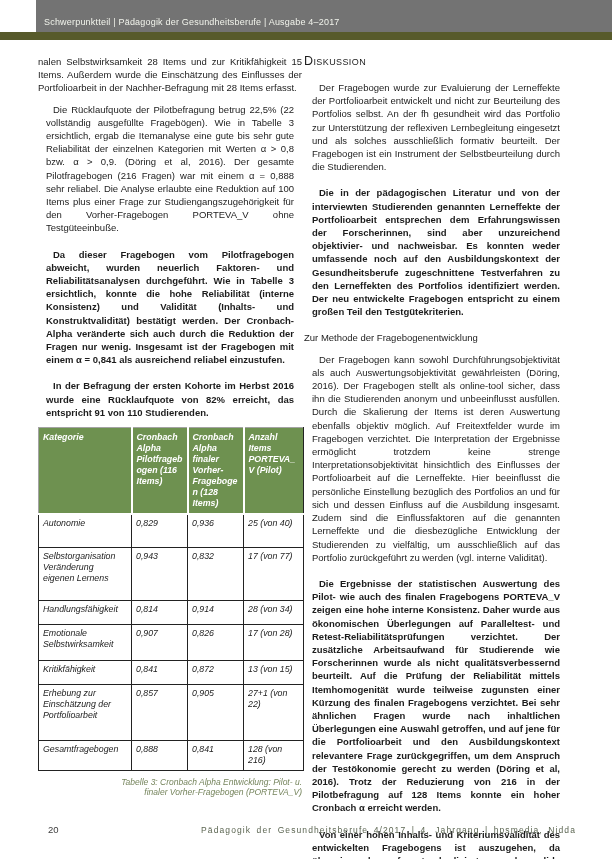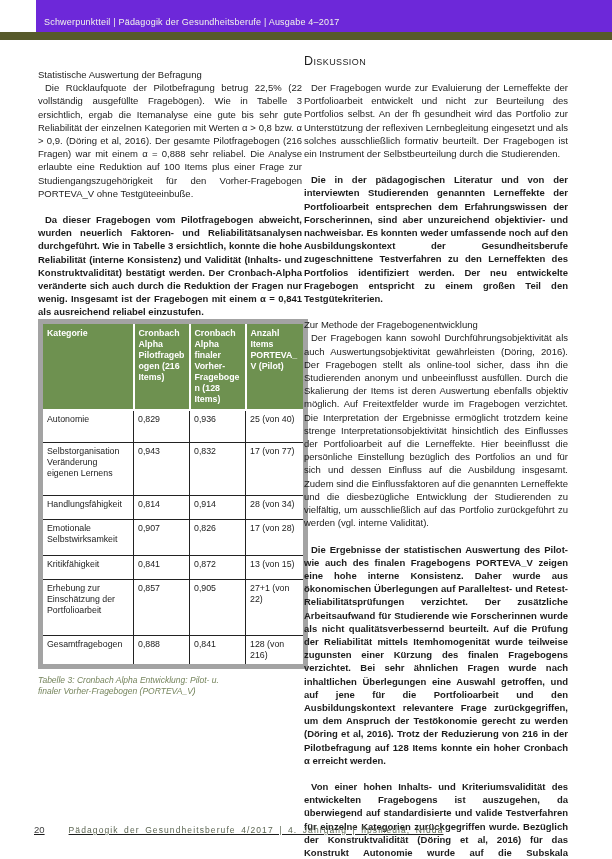--- a/index.html
+++ b/index.html
@@ -9,21 +9,21 @@
     height: 859px;
     background: #ffffff;
     overflow: hidden;
     font-family: "Liberation Sans", sans-serif;
     color: #1c1c1c;
   }
   
   .header-bar {
     position: absolute;
     left: 36px; top: 0; right: 0; height: 32px;
-    background: #6d28d9;
+    background: #737373;
     display: flex;
     align-items: flex-end;
     padding: 0 0 5px 8px;
     box-sizing: border-box;
   }
   .header-bar-text {
     color: #f2f4ec;
     font-size: 9px;
     letter-spacing: 0.2px;
     white-space: nowrap;
@@ -39,21 +39,21 @@
     top: 55px;
     width: 264px;
     font-size: 9.5px;
     line-height: 13.2px;
     text-align: justify;
     hyphens: auto;
     -webkit-hyphens: auto;
   }
   .col-left  { left: 38px; }
   .col-right { left: 304px; }
-  .para { margin: 0; text-indent: 7px; }
+  .para { margin: 8px; text-indent: 7px; }
   .para-cont { margin: 0; text-indent: 0; }
   .gap { margin-top: 13px; font-weight: bold; }
   .subheading {
     margin: 13px 0 0 0;
     text-indent: 0;
     text-align: left;
     font-size: 9.5px;
     line-height: 13.2px;
   }
   .section-heading {
@@ -65,21 +65,22 @@
     font-weight: normal;
     line-height: 13px;
   }
   
   .stats-table {
     border-collapse: collapse;
     table-layout: fixed;
     width: 265px;
     font-size: 8.8px;
     line-height: 11px;
-    border: 5px solid #a3a3a3;
+    border: 1px solid #a3a3a3;
+    font-style: italic;
   }
   .stats-table th {
     background: #6e9150;
     color: #ffffff;
     font-weight: bold;
     text-align: left;
     vertical-align: top;
     padding: 4px 4px;
     border-right: 2px solid #ffffff;
     border-bottom: 2px solid #ffffff;
@@ -100,31 +101,30 @@
   .stats-table col.c4 { width: 60px; }
   .r1 { height: 33px; } .r2 { height: 53px; } .r3 { height: 24px; }
   .r4 { height: 36px; } .r5 { height: 24px; } .r6 { height: 56px; }
   .r7 { height: 30px; }
   .table-caption {
     margin-top: 6px;
     font-size: 8.5px;
     font-style: italic;
     color: #76855d;
     line-height: 10.5px;
-    text-align: left;
+    text-align: right;
     text-indent: 0;
   }
   
   .footer {
     position: absolute;
-    left: 34px; right: 36px; top: 824px;
+    left: 48px; right: 36px; top: 824px;
     display: flex;
-    justify-content: flex-start;
+    justify-content: space-between;
     align-items: baseline;
-    text-decoration: underline;
   }
   .page-number { font-size: 9.5px; color: #3c3c3c; }
   .footer-text {
     font-size: 8.5px;
     color: #5c6652;
     letter-spacing: 1.1px;
     word-spacing: 2px;
     text-align: right;
     padding-left: 24px;
   }
@@ -133,35 +133,36 @@
 <body>
 
 <div class="page">
 
   <div class="header-bar">
     <span class="header-bar-text">Schwerpunktteil | Pädagogik der Gesundheitsberufe | Ausgabe 4–2017</span>
   </div>
   <div class="olive-strip"></div>
 
   <div class="col col-left">
-    <p class="subheading">Statistische Auswertung der Befragung</p>
+    <p class="para-cont">nalen Selbstwirksamkeit 28 Items und zur Kritikfähigkeit 15 Items. Außerdem wurde die Einschätzung des Einflusses der Portfolioarbeit in der Nachher-Befragung mit 28 Items erfasst.</p>
     <p class="para">Die Rücklaufquote der Pilotbefragung betrug 22,5% (22 vollständig ausgefüllte Fragebögen). Wie in Tabelle 3 ersichtlich, ergab die Itemanalyse eine gute bis sehr gute Reliabilität der einzelnen Kategorien mit Werten α &gt; 0,8 bzw. α &gt; 0,9. (Döring et al, 2016). Der gesamte Pilotfragebogen (216 Fragen) war mit einem α = 0,888 sehr reliabel. Die Analyse erlaubte eine Reduktion auf 100 Items plus einer Frage zur Studiengangszugehörigkeit für den Vorher-Fragebogen PORTEVA_V ohne Testgüteeinbuße.</p>
     <p class="para gap">Da dieser Fragebogen vom Pilotfragebogen abweicht, wurden neuerlich Faktoren- und Reliabilitätsanalysen durchgeführt. Wie in Tabelle 3 ersichtlich, konnte die hohe Reliabilität (interne Konsistenz) und Validität (Inhalts- und Konstruktvalidität) bestätigt werden. Der Cronbach-Alpha veränderte sich auch durch die Reduktion der Fragen nur wenig. Insgesamt ist der Fragebogen mit einem α = 0,841 als ausreichend reliabel einzustufen.</p>
+    <p class="para gap">In der Befragung der ersten Kohorte im Herbst 2016 wurde eine Rücklaufquote von 82% erreicht, das entspricht 91 von 110 Studierenden.</p>
 
     <table class="stats-table">
       <colgroup>
           <col class="c1">
           <col class="c2">
           <col class="c3">
           <col class="c4">
         </colgroup>
       <thead>
         <tr>
           <th>Kategorie</th>
-          <th>Cronbach Alpha Pilotfragebogen (216 Items)</th>
+          <th>Cronbach Alpha Pilotfragebogen (116 Items)</th>
           <th>Cronbach Alpha finaler Vorher-Fragebogen (128 Items)</th>
           <th>Anzahl Items PORTEVA_V (Pilot)</th>
         </tr>
       </thead>
       <tbody>
         <tr class="r1">
           <td>Autonomie</td>
           <td>0,829</td>
           <td>0,936</td>
           <td>25 (von 40)</td>

